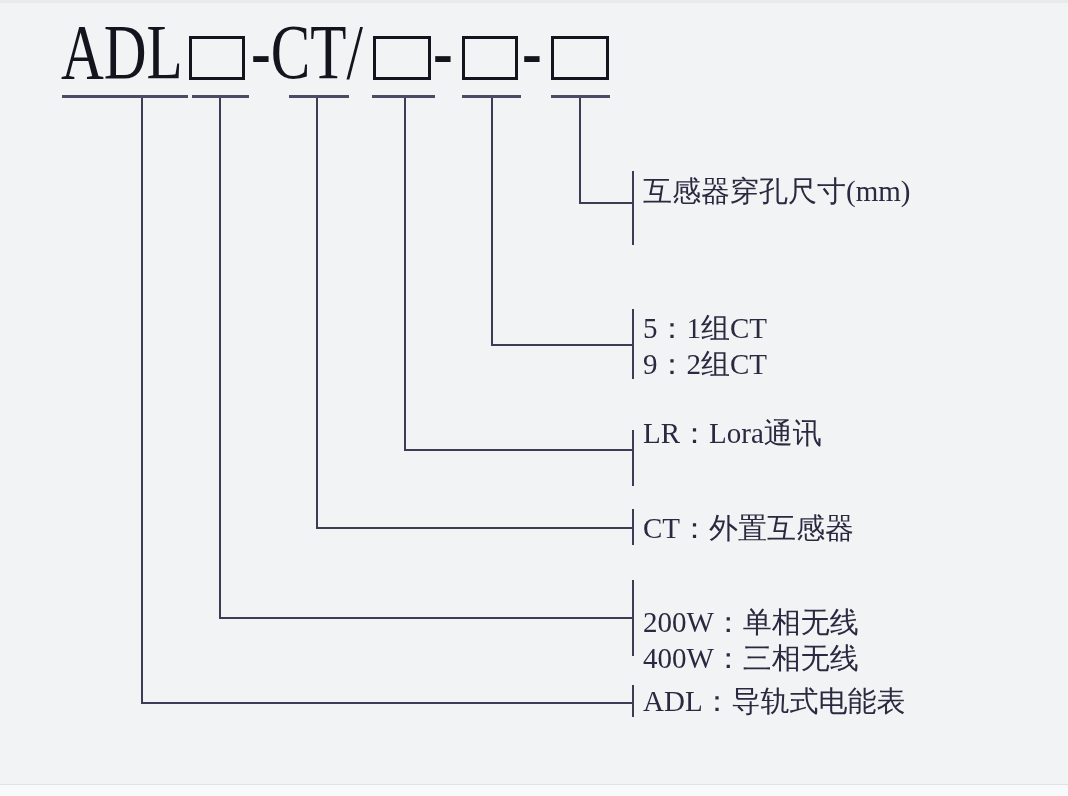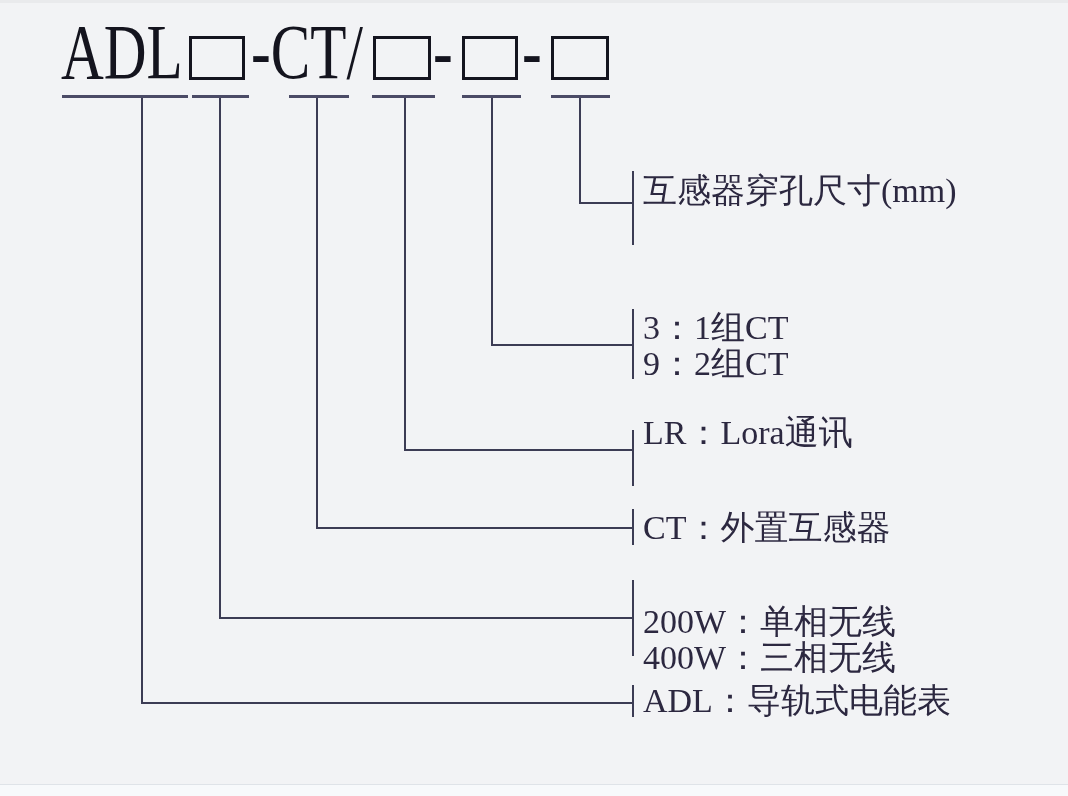--- a/index.html
+++ b/index.html
@@ -25,21 +25,21 @@
     background:var(--underline-color,#4b4b66);
   }
   
   .vline,.hline,.tick{position:absolute;background:var(--line-color,#3c3c54);}
   .vline{width:2px;}
   .hline{height:2px;}
   .tick{width:2px;left:632px;}
   
   .legend-text{
     position:absolute;left:643px;
-    font-size:34px;line-height:36px;white-space:nowrap;
+    font-size:29px;line-height:36px;white-space:nowrap;
     color:var(--text-color,#2c2840);
   }
   .bottom-strip{
     position:absolute;left:0;right:0;top:781px;height:15px;
     background:#f7f9fb;border-top:1px solid #dfe3e8;
   }
 </style>
 </head>
 <body>
 
@@ -83,21 +83,21 @@
 
   <div class="vline" style="left:141px;top:95px;height:606px"></div>
   <div class="hline" style="left:141px;top:699px;width:493px"></div>
   <div class="tick" style="top:682px;height:32px"></div>
 
   <div class="legend-text" style="top:170px">
     <div>互感器穿孔尺寸(mm)</div>
   </div>
 
   <div class="legend-text" style="top:307px">
-    <div>3：1组CT</div>
+    <div>5：1组CT</div>
     <div>9：2组CT</div>
   </div>
 
   <div class="legend-text" style="top:412px">
     <div>LR：Lora通讯</div>
   </div>
 
   <div class="legend-text" style="top:507px">
     <div>CT：外置互感器</div>
   </div>

